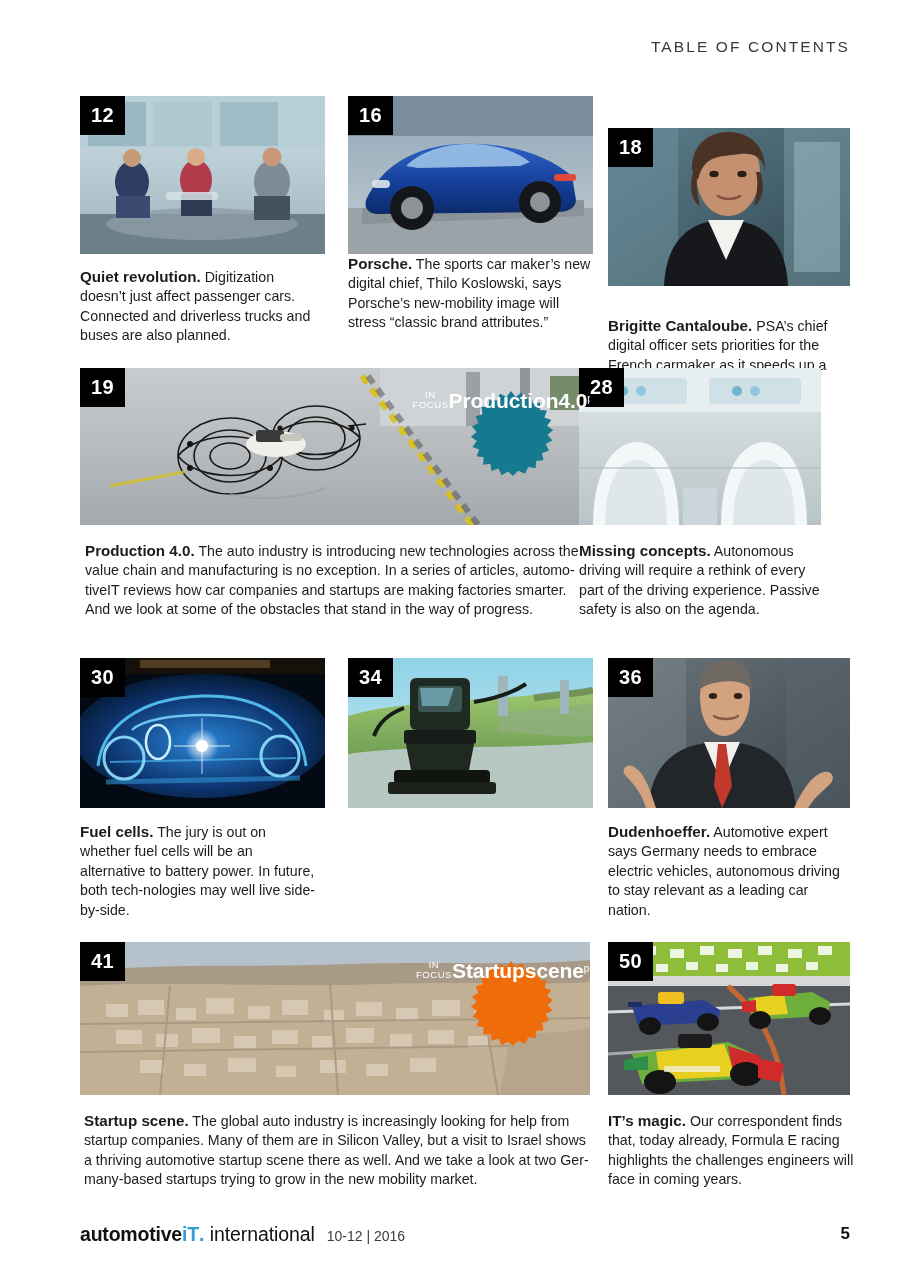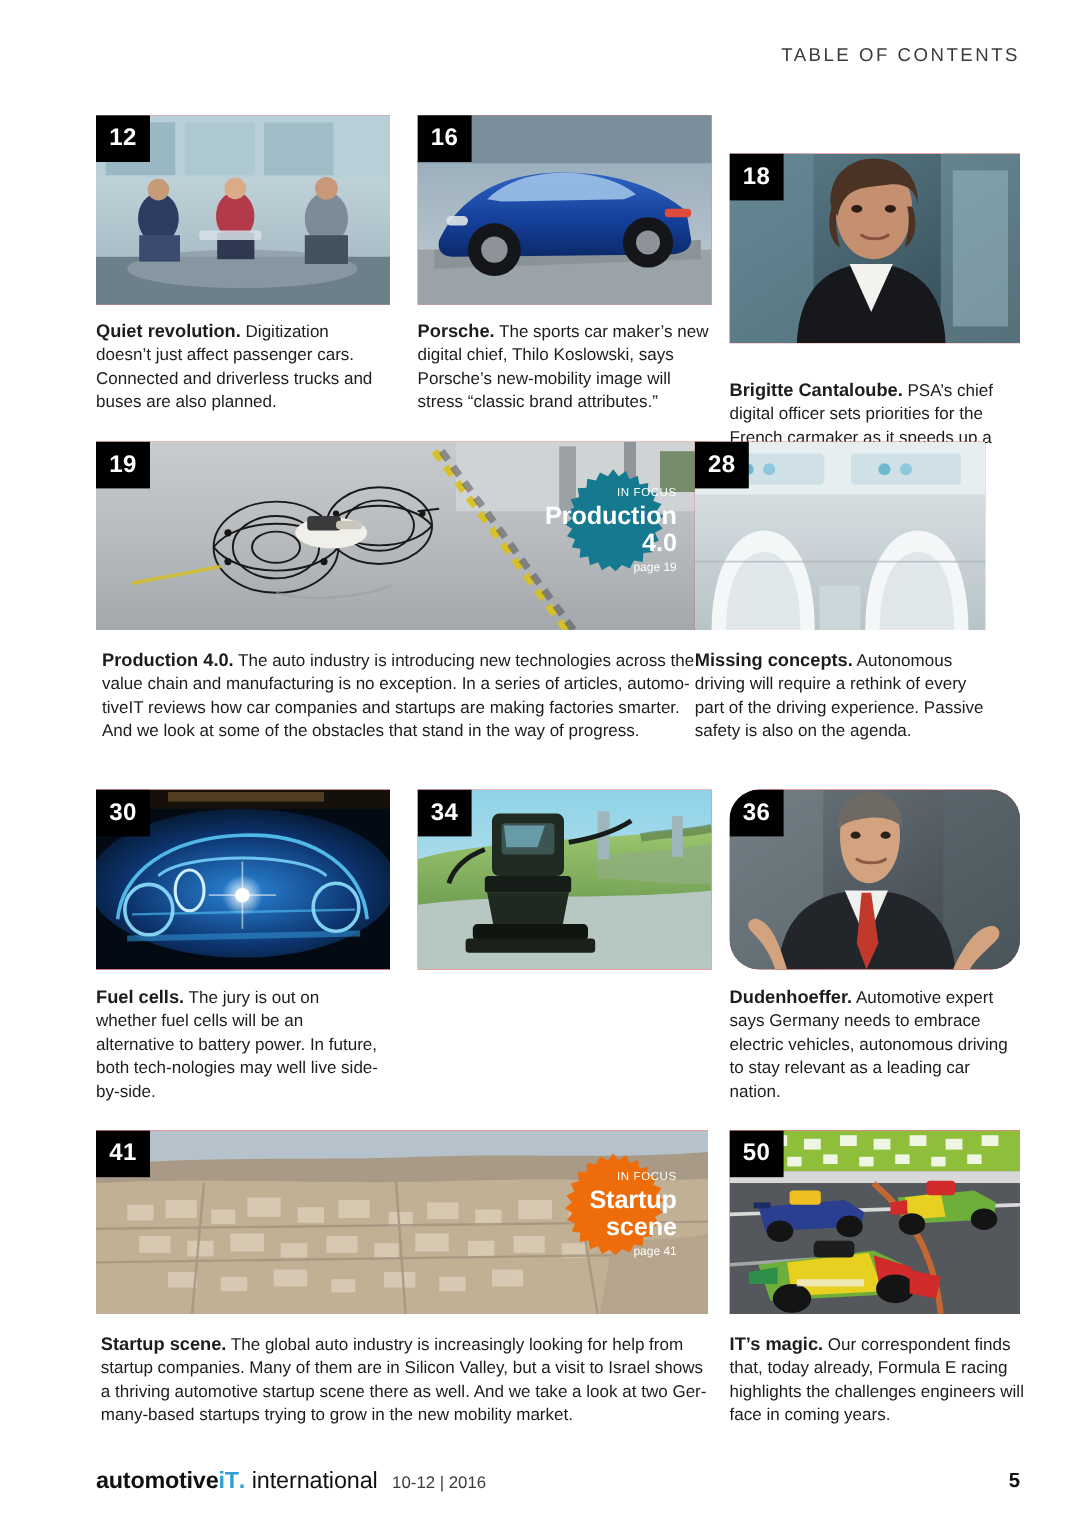--- a/index.html
+++ b/index.html
@@ -95,22 +95,21 @@
   .focus-badge .star {
     position: absolute;
     left: 0; top: 0;
     width: 106px; height: 106px;
   }
   .focus-badge .btext {
     position: absolute;
     left: 0; top: 0;
     width: 106px; height: 106px;
     display: flex;
-    flex-direction: column;
-    align-items: flex-end;
+    align-items: flex-start;
     justify-content: center;
     line-height: 1.08;
   }
   .focus-badge .f-kicker {
     font-size: 9.6px;
     letter-spacing: 0.5px;
     margin-bottom: 3px;
     font-weight: 400;
   }
   .focus-badge .f-main {
@@ -232,21 +231,21 @@
             <path d="M58 70 C74 54 100 47 126 48 C150 49 170 56 182 66 L172 70 L70 72 Z" fill="#9fc4e8" opacity="0.88"></path>
             <ellipse cx="64" cy="112" rx="22" ry="22" fill="#14161a"></ellipse>
             <ellipse cx="64" cy="112" rx="11" ry="11" fill="#8e9399"></ellipse>
             <ellipse cx="192" cy="106" rx="21" ry="21" fill="#14161a"></ellipse>
             <ellipse cx="192" cy="106" rx="10" ry="10" fill="#8e9399"></ellipse>
             <rect x="206" y="78" width="22" height="7" rx="3" fill="#e04a3a"></rect>
             <rect x="24" y="84" width="18" height="8" rx="4" fill="#dfe6ea" opacity="0.9"></rect>
           </svg>
           <div class="badge-num">16</div>
         </div>
-        <div class="caption" style="margin-top:13px;width:243px;">
+        <div class="caption" style="width:243px;">
           <span class="lead">Porsche.</span>
           <span>The sports car maker’s new digital chief, Thilo Koslowski, says Porsche’s new-mobility image will stress “classic brand attributes.”</span>
         </div>
       </div>
 
       <div style="position:absolute;left:528px;top:0;width:242px;">
         <div class="thumb" style="width:242px;height:158px;margin-top:32px;">
           <svg class="art" viewBox="0 0 242 158" preserveAspectRatio="none">
             <defs>
               <linearGradient id="g18" x1="0" y1="0" x2="1" y2="1">
@@ -449,21 +448,21 @@
               <rect x="40" y="124" width="108" height="12" rx="3" fill="#1b2119"></rect>
               <path d="M126 44 C150 40 166 34 178 26" stroke="#161d18" stroke-width="4" fill="none"></path>
               <path d="M56 50 C40 56 30 66 26 78" stroke="#161d18" stroke-width="4" fill="none"></path>
             </g>
           </svg>
           <div class="badge-num">34</div>
         </div>
       </div>
 
       <div style="position:absolute;left:528px;top:0;width:242px;">
-        <div class="thumb" style="width:242px;height:150px;border-radius:25px;">
+        <div class="thumb" style="width:242px;height:150px;">
           <svg class="art" viewBox="0 0 242 150" preserveAspectRatio="none">
             <defs>
               <linearGradient id="g36" x1="0" y1="0" x2="1" y2="1">
                 <stop offset="0" stop-color="#6b757c"></stop>
                   <stop offset="1" stop-color="#3a4349"></stop>
               </linearGradient>
             </defs>
             <rect width="242" height="150" fill="url(#g36)"></rect>
             <rect x="0" y="0" width="78" height="150" fill="#7d8a90" opacity="0.45"></rect>
             <rect x="178" y="0" width="64" height="150" fill="#59666d" opacity="0.5"></rect>

